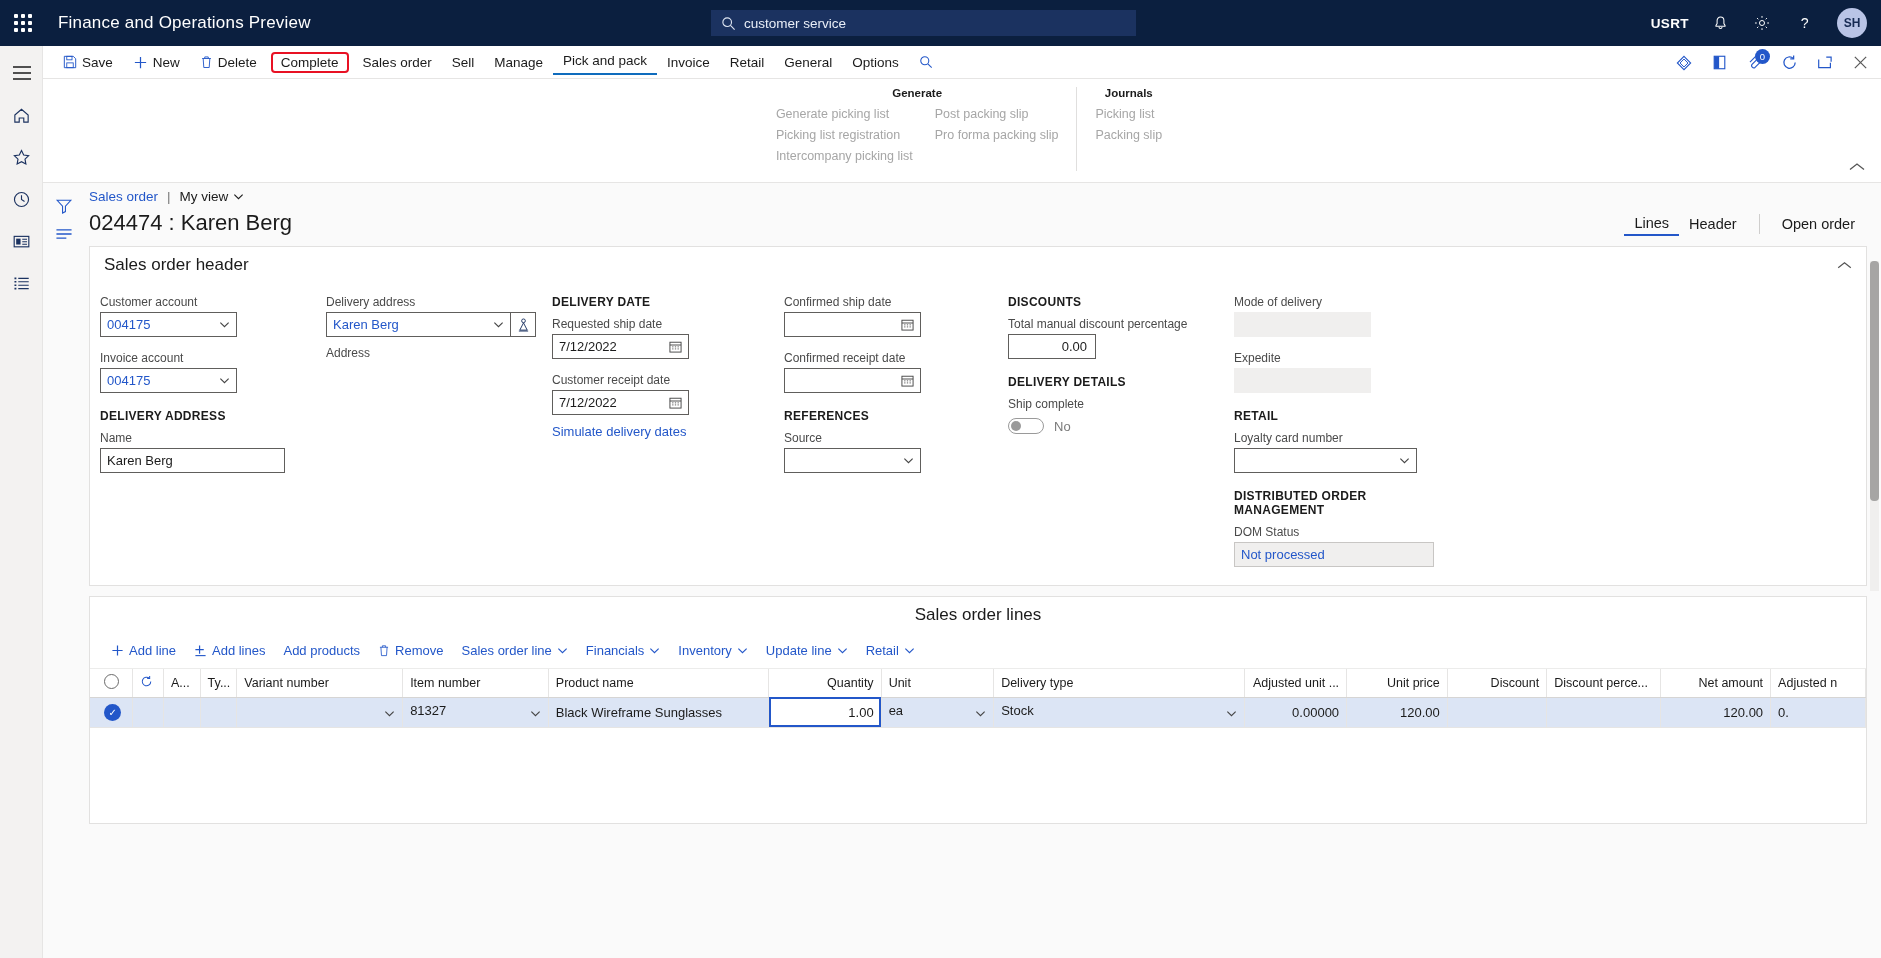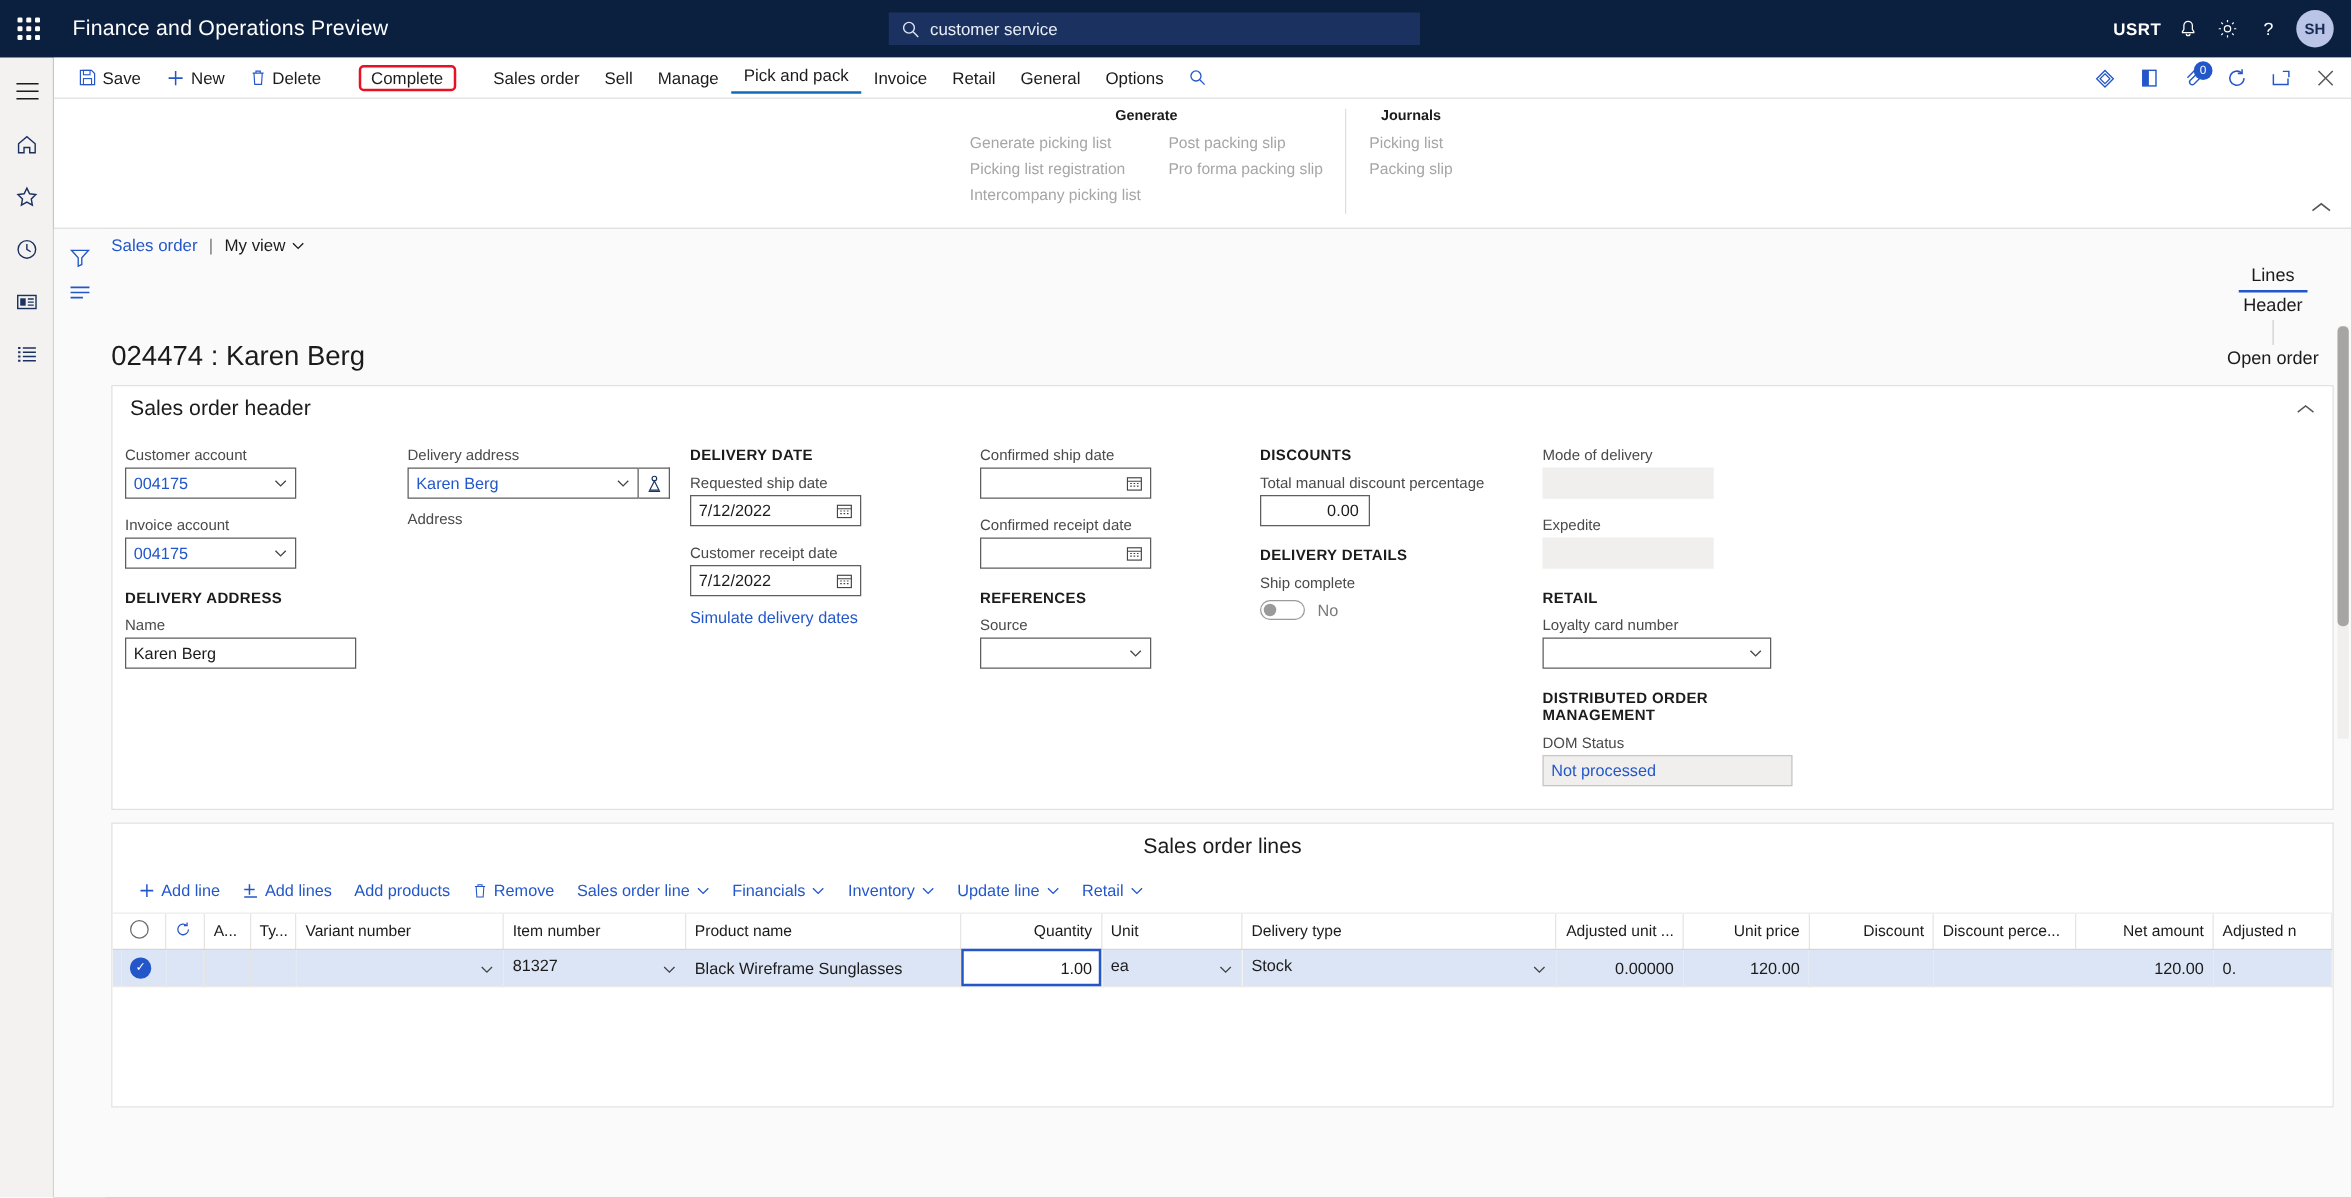--- a/index.html
+++ b/index.html
@@ -24,21 +24,21 @@
   .waffle-grid i { width: 4px; height: 4px; background: #ffffff; border-radius: 1px; display: block; }
   .app-title { color: #ffffff; font-size: 17px; margin-left: 12px; letter-spacing: .2px; }
 
   .search-wrap {
     position: absolute; left: 711px; top: 10px; width: 425px; height: 26px;
     background: #1b3260; display: flex; align-items: center; padding: 0 10px; cursor: text;
   }
   .search-wrap .si { margin-right: 8px; display: flex; }
   .search-text { color: #e9eef7; font-size: 13.5px; }
 
-  .topright { position: absolute; right: 14px; top: 0; height: 46px; display: flex; align-items: center; gap: 10px; }
+  .topright { position: absolute; right: 14px; top: 0; height: 46px; display: flex; align-items: center; gap: 20px; }
   .usrt { color: #ffffff; font-size: 13.5px; font-weight: bold; letter-spacing: .4px; cursor: pointer; }
   .tr-icon { width: 22px; height: 22px; display: flex; align-items: center; justify-content: center; cursor: pointer; color: #fff; }
   .avatar {
     width: 30px; height: 30px; border-radius: 50%; background: #b9c4e6; color: #172b54;
     font-size: 12px; font-weight: bold; display: flex; align-items: center; justify-content: center;
     cursor: pointer; margin-left: 2px;
   }
 
   
   .body { display: flex; height: 912px; }
@@ -57,21 +57,21 @@
     height: 33px; border-bottom: 1px solid #e6e5e4; display: flex; align-items: center;
     padding-left: 10px; position: relative; background: #fff;
   }
   .rb-item {
     display: flex; align-items: center; gap: 5px; font-size: 13.5px; color: #1b1b1b;
     padding: 3px 10px; cursor: pointer; white-space: nowrap;
   }
   .rb-item.tab { font-weight: normal; }
   .rb-item.active { border-bottom: 2px solid #0f6cbd; font-weight: normal; padding-bottom: 5px; }
   .rb-item.highlight {
-    border: 2px solid #e81123; border-radius: 4px; padding: 1px 8px; margin: 0 20px;
+    border: 2px solid #e81123; border-radius: 4px; padding: 1px 8px; margin: 0 4px;
   }
   .ribbon-right { position: absolute; right: 12px; top: 0; height: 33px; display: flex; align-items: center; gap: 18px; }
   .rr-icon { cursor: pointer; color: #2357c9; display: flex; position: relative; }
   .badge {
     position: absolute; top: -5px; right: -7px; background: #2357c9; color: #fff; border-radius: 50%;
     width: 15px; height: 15px; font-size: 9.5px; display: flex; align-items: center; justify-content: center;
   }
 
   
   .ribbon-panel {
@@ -93,21 +93,21 @@
 
   .scrollpane { flex: 1; min-width: 0; position: relative; overflow: hidden; }
 
   .breadcrumb { display: flex; align-items: baseline; gap: 9px; padding: 6px 0 2px 4px; }
   .bc-link { color: #2357c9; font-size: 13.5px; cursor: pointer; }
   .bc-bar { color: #767676; font-size: 13.5px; }
   .bc-view { color: #1b1b1b; font-size: 13.5px; cursor: pointer; display: flex; align-items: center; gap: 5px; }
 
   .titlerow { display: flex; align-items: flex-end; padding: 4px 0 10px 4px; }
   .page-title { font-size: 22px; color: #1b1b1b; font-weight: normal; }
-  .tabs { margin-left: auto; display: flex; align-items: center; gap: 0; padding-right: 16px; flex-direction: column; }
+  .tabs { margin-left: auto; display: flex; align-items: center; gap: 0; padding-right: 16px; }
   .tab2 { font-size: 14.5px; color: #1b1b1b; padding: 3px 10px; cursor: pointer; }
   .tab2.on { color: #1b1b1b; border-bottom: 2px solid #2357c9; font-weight: normal; }
   .tab-sep { width: 1px; height: 20px; background: #cfcecd; margin: 0 12px; }
 
   
   .card { background: #fff; border: 1px solid #e2e1e0; margin: 0 14px 10px 4px; }
   .card-head {
     height: 36px; display: flex; align-items: center; padding: 0 14px;
     border-bottom: 1px solid #eceleb; font-size: 17px; color: #1b1b1b; justify-content: center;
   }

